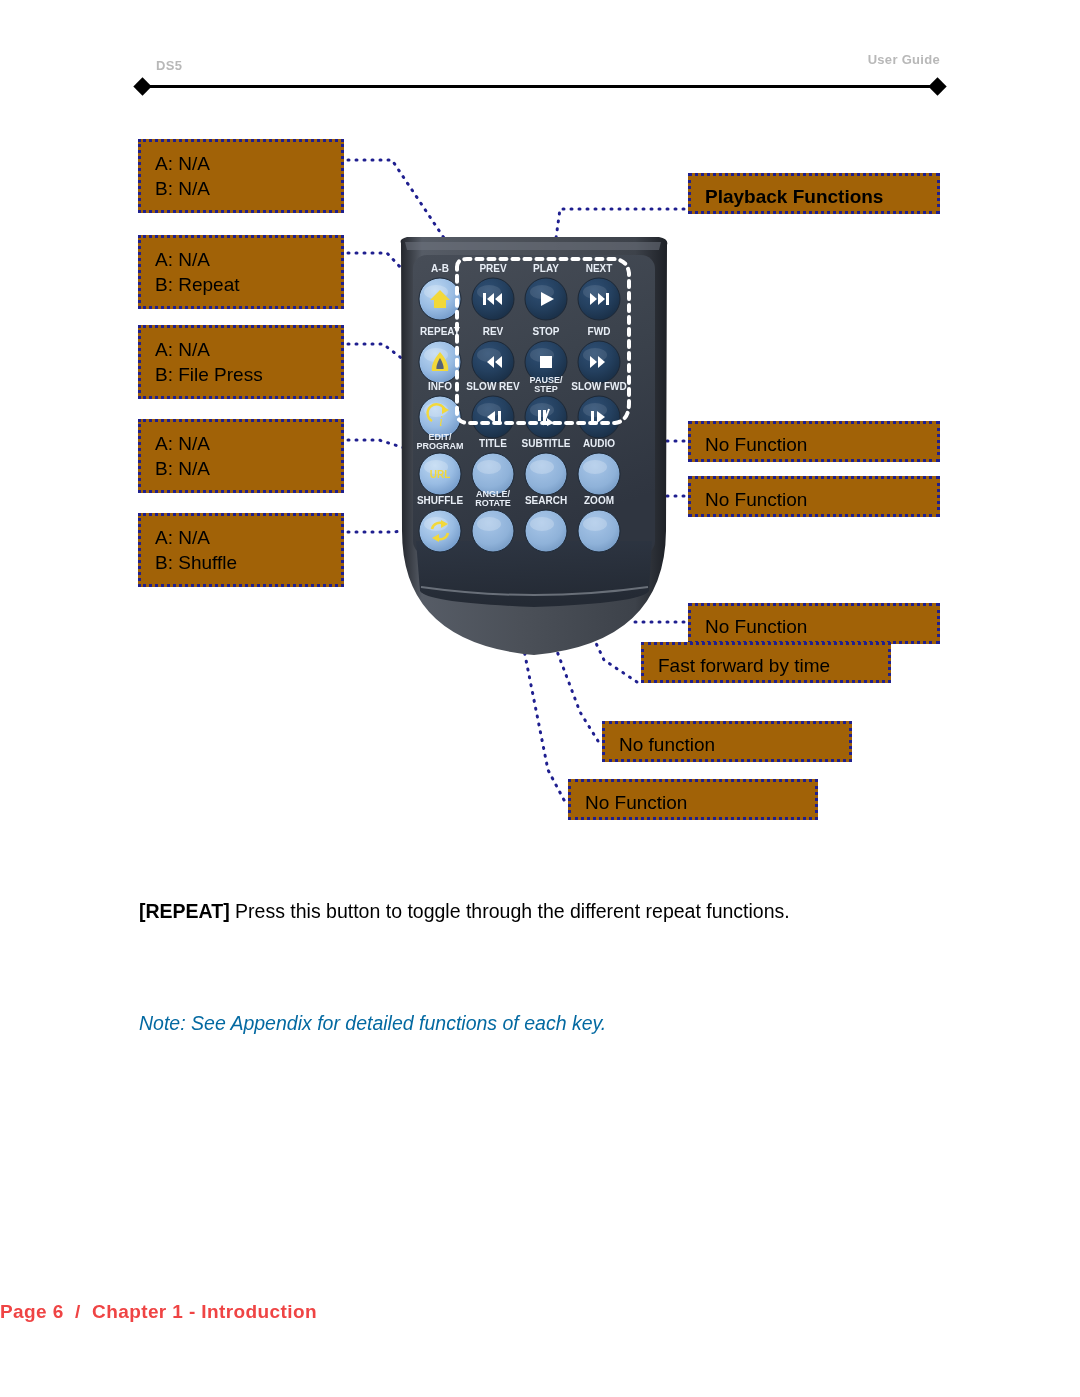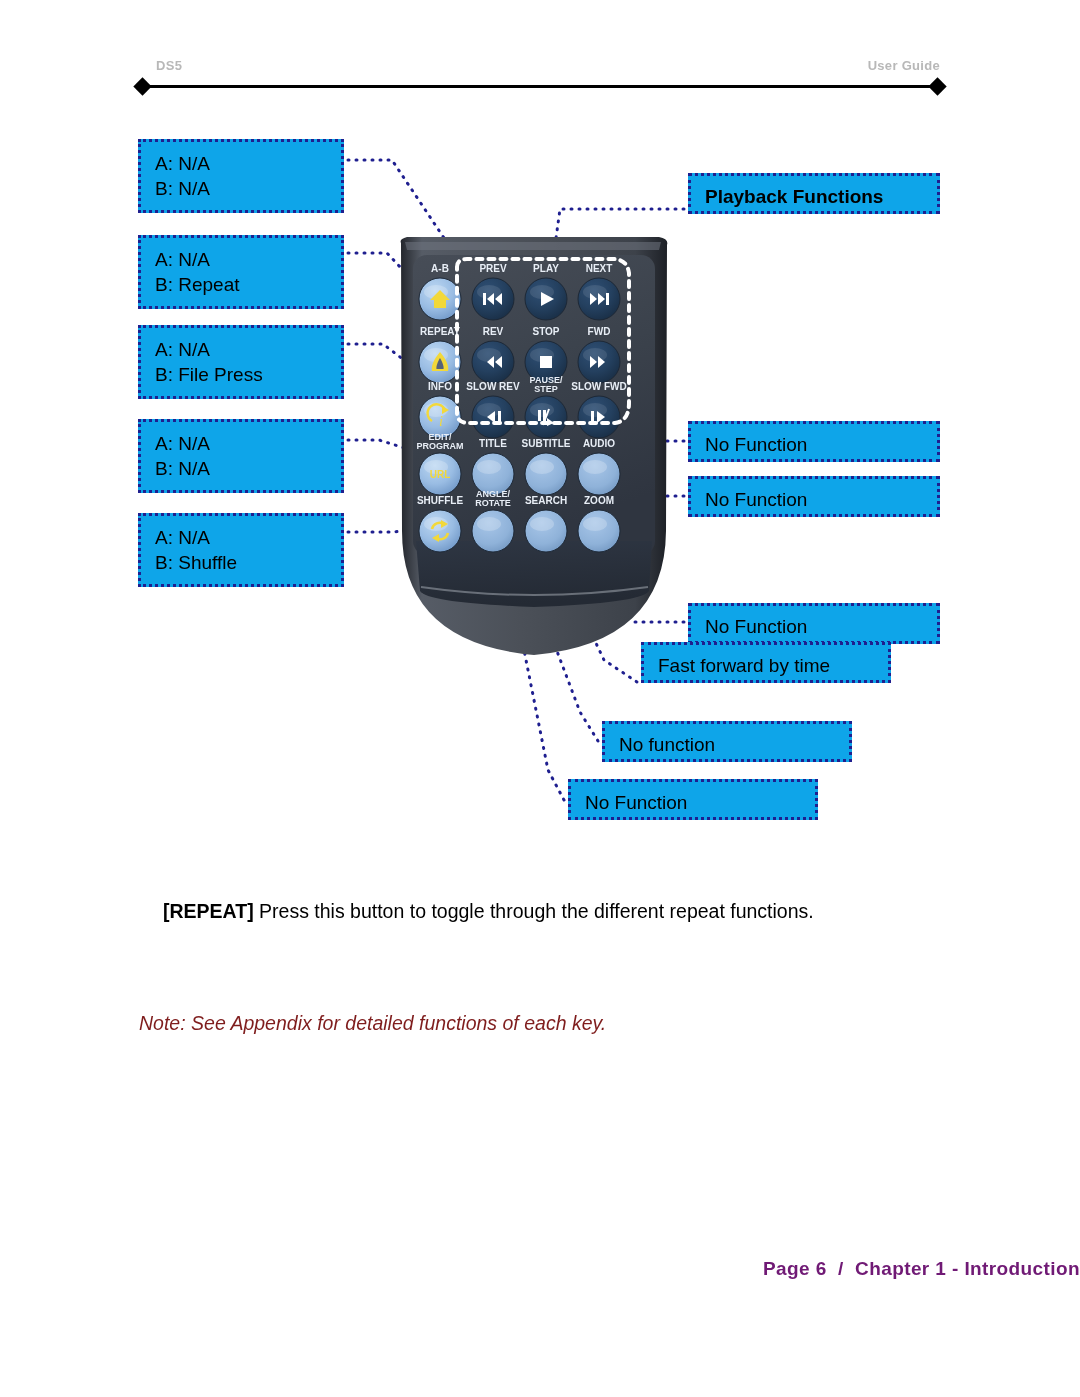--- a/index.html
+++ b/index.html
@@ -24,21 +24,21 @@
   }
   .hdr-text {
     position: absolute;
     font-size: 13px;
     font-weight: bold;
     color: #b8b8b8;
     letter-spacing: 0.3px;
     white-space: nowrap;
   }
   #hdr-left  { left: 156px; top: 58px; }
-  #hdr-right { right: 140px; top: 58px; }
+  #hdr-right { right: 140px; top: 52px; }
 
   #hdr-rule {
     position: absolute;
     left: 142px; top: 85px;
     width: 796px; height: 3px;
     background: #000;
   }
   .hdr-diamond {
     position: absolute;
     top: 80px;
@@ -46,21 +46,21 @@
     background: #000;
     transform: rotate(45deg);
   }
   #hdr-dia-l { left: 136px; }
   #hdr-dia-r { left: 931px; }
 
   
   .callout {
     position: absolute;
     border: 3px dotted #1f1f8f;
-    background: #0ea5e9;
+    background: #a16207;
     box-sizing: border-box;
     font-size: 19px;
     color: #000;
     line-height: 1.33;
     padding: 9px 0 0 14px;
     z-index: 6;
   }
   .callout .line { display: block; white-space: nowrap; }
 
   
@@ -98,43 +98,42 @@
   }
 
   
   #body-text {
     position: absolute;
     left: 139px; top: 897px;
     width: 820px;
     font-size: 19.5px;
     color: #000;
     line-height: 1.53;
-    margin-left: 24px;
   }
   #body-text p { margin: 0; white-space: nowrap; }
   #body-text b { font-weight: bold; }
 
   #note-text {
     position: absolute;
     left: 139px; top: 1012px;
     font-size: 19.5px;
     font-style: italic;
-    color: #7f1d1d;
+    color: #0369a1;
     white-space: nowrap;
   }
 
   
   #footer {
     position: absolute;
-    left: 0; top: 1258px;
+    left: 0; top: 1301px;
     width: 1080px;
-    text-align: right;
+    text-align: left;
     font-size: 19px;
     font-weight: bold;
-    color: #701a75;
+    color: #ef4444;
     letter-spacing: 0.4px;
   }
   #footer span { white-space: pre; }
 </style>
 </head>
 <body>
 
 <div id="header">
   <div class="hdr-text" id="hdr-left">DS5</div>
   <div class="hdr-text" id="hdr-right">User Guide</div>

